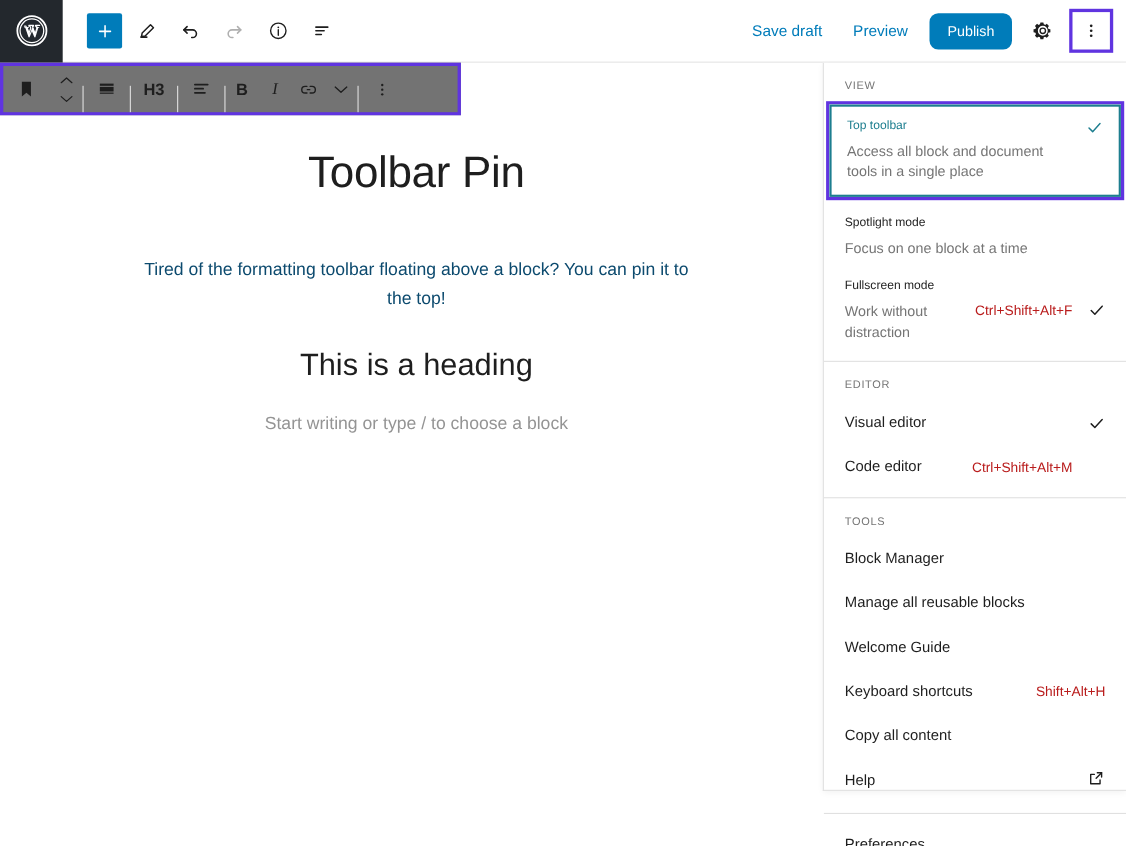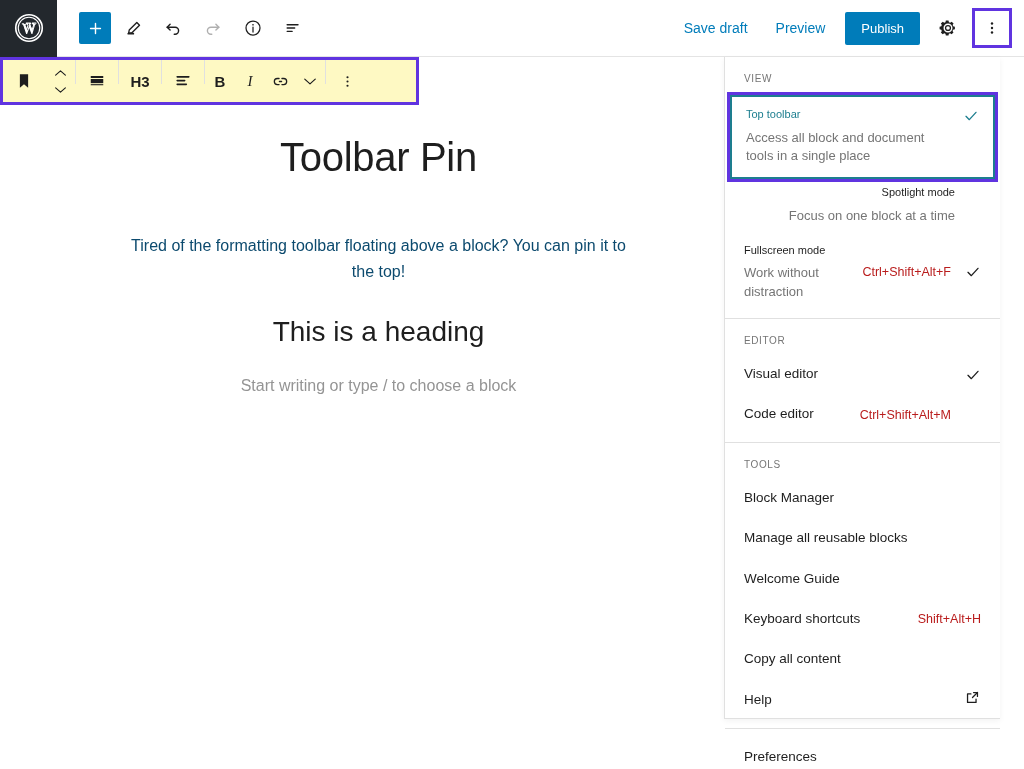--- a/index.html
+++ b/index.html
@@ -35,38 +35,38 @@
 
   .header-right { margin-left:auto; display:flex; align-items:center; gap:0; padding-right:12px; }
   .link-btn {
     background:transparent; border:none; cursor:pointer;
     color:#007cba; font-size:14px; font-family:"Liberation Sans", sans-serif;
     padding:8px 14px; white-space:nowrap;
   }
   .publish-btn {
     background:#007cba; color:#fff; border:none; cursor:pointer;
     font-size:13px; font-family:"Liberation Sans", sans-serif;
-    padding:9px 16px; border-radius:2px; margin-left:6px; margin-right:10px;
+    padding:9px 16px; border-radius:8px; margin-left:6px; margin-right:10px;
   }
   .icon-btn {
     width:36px; height:36px; display:flex; align-items:center; justify-content:center;
     background:transparent; border:none; cursor:pointer;
   }
   
   .annot-kebab {
     position:relative; display:flex; align-items:center; justify-content:center;
     width:40px; height:40px; margin-left:6px;
     border:3px solid #6034e0; background:#fff;
   }
 
   
   .block-toolbar-annot {
     position:absolute; top:57px; left:0; width:419px; height:48px;
-    border:3px solid #6034e0; background:#fef9c3;
-    display:flex; align-items:flex-start;
+    border:3px solid #6034e0; background:#737373;
+    display:flex; align-items:flex-end;
   }
   .bt-group { display:flex; align-items:center; height:100%; }
   .bt-sep { width:1px; height:24px; background:#e0e0e0; flex:0 0 1px; }
   .bt-btn {
     width:42px; height:42px; display:flex; align-items:center; justify-content:center;
     background:transparent; border:none; cursor:pointer;
   }
   .bt-btn.narrow { width:30px; }
   .bt-mover {
     width:30px; height:42px; display:flex; flex-direction:column;
@@ -95,21 +95,21 @@
     margin-top:30px; font-size:28px; font-weight:400; color:#1e1e1e;
     font-family:"Liberation Sans", sans-serif; line-height:1.3;
   }
   .placeholder {
     margin-top:26px; font-size:16px; color:#949494;
     font-family:"Liberation Sans", sans-serif;
   }
 
   
   .menu-panel {
-    position:absolute; top:57px; left:724px; width:276px; height:662px;
+    position:absolute; top:57px; left:748px; width:276px; height:662px;
     background:#ffffff; border-left:1px solid #e0e0e0;
     border-bottom:1px solid #e0e0e0;
     box-shadow:0 2px 6px rgba(0,0,0,.05);
   }
   .menu-group { padding:0; }
   .menu-group + .menu-group { border-top:1px solid #e0e0e0; }
   .group-label {
     font-size:10px; letter-spacing:.6px; color:#757575; text-transform:uppercase;
     padding:16px 19px 8px 19px; font-family:"Liberation Sans", sans-serif;
   }
@@ -146,21 +146,21 @@
     display:flex; align-items:flex-start; padding:9px 14px 11px 14px;
     cursor:pointer; background:#fff;
   }
   .annot-item .mi-title { color:#1d7e8f; }
 
   .simple-item {
     display:flex; align-items:center; justify-content:space-between;
     padding:10px 19px; cursor:pointer;
   }
   .simple-item .mi-title { font-size:13.5px; color:#1e1e1e; }
-  .pad-top-sm { padding-top:2px;text-align:right; }
+  .pad-top-sm { padding-top:12px; }
 </style>
 </head>
 <body>
 
 <div class="app">
 
   <div class="header">
 
     <div class="wp-logo-box">
       <svg width="30" height="30" viewBox="0 0 24 24" fill="none" aria-hidden="true">

